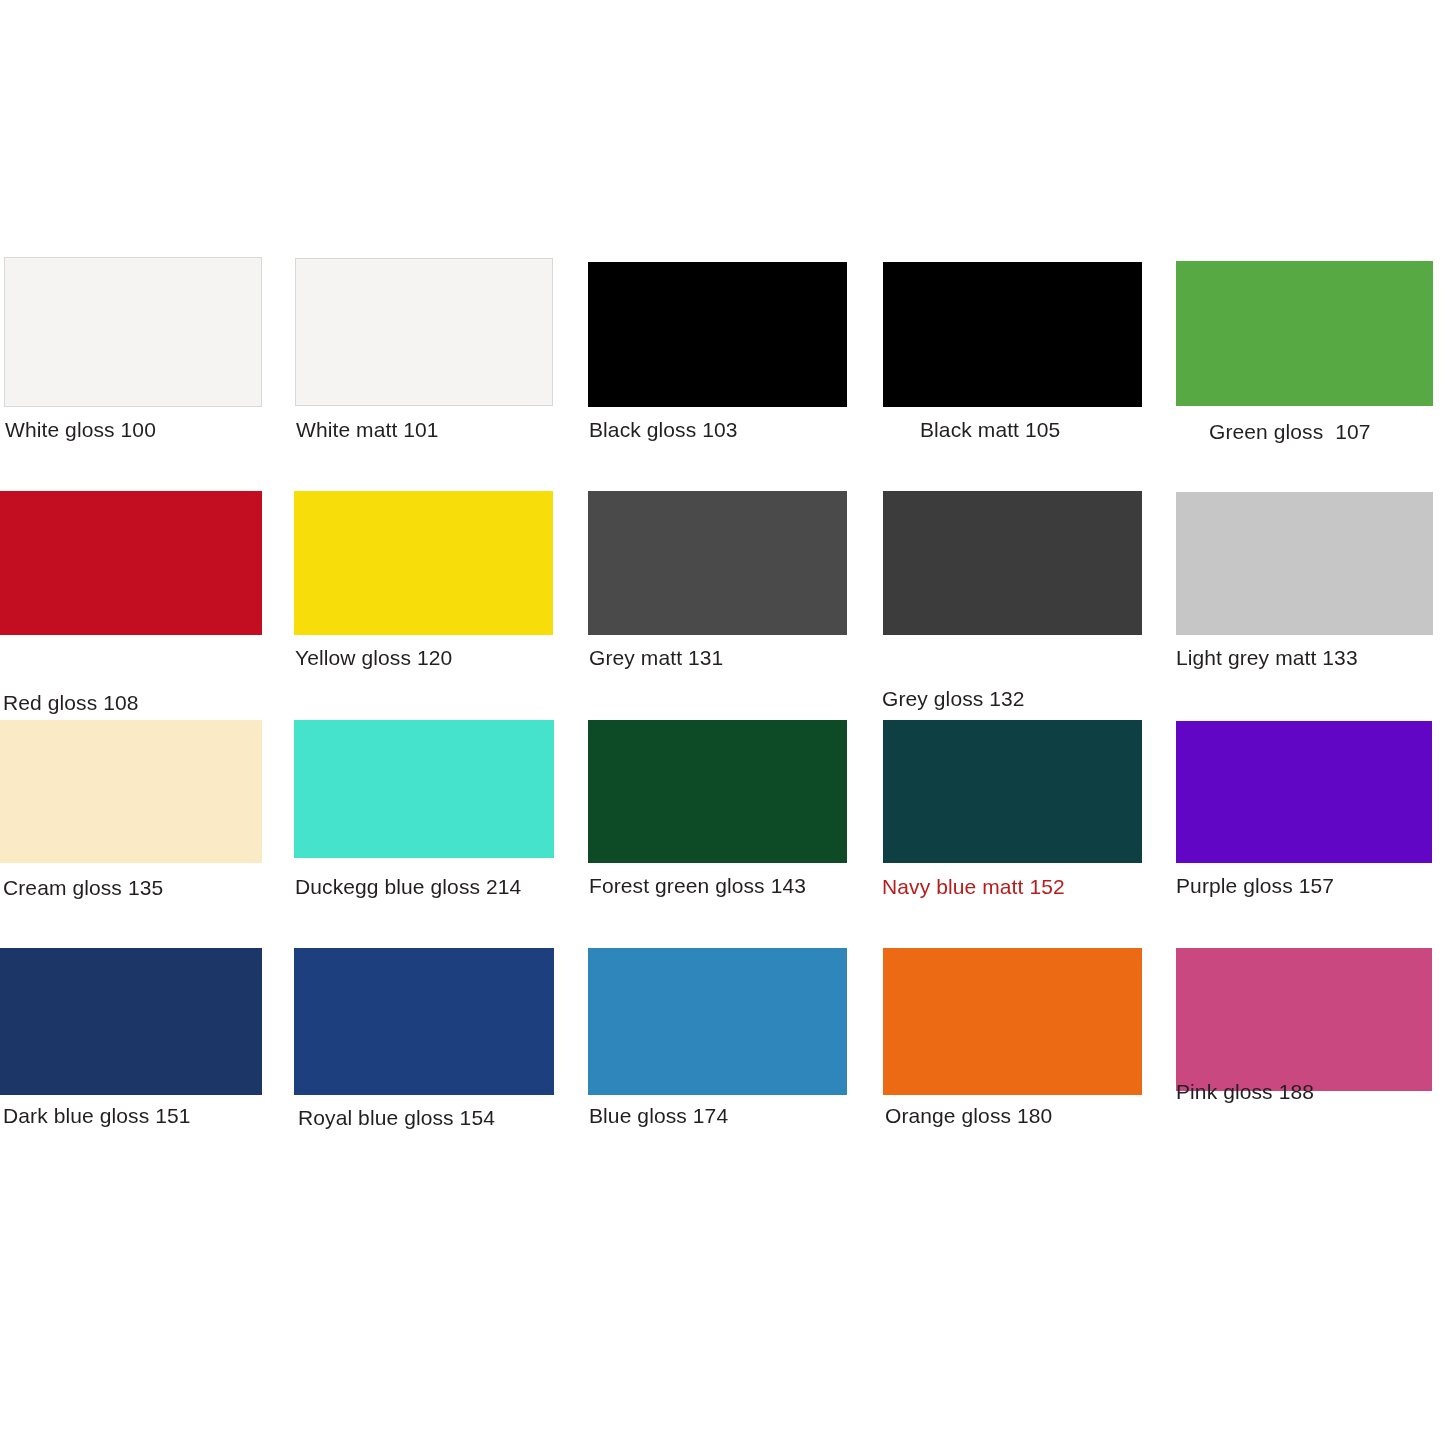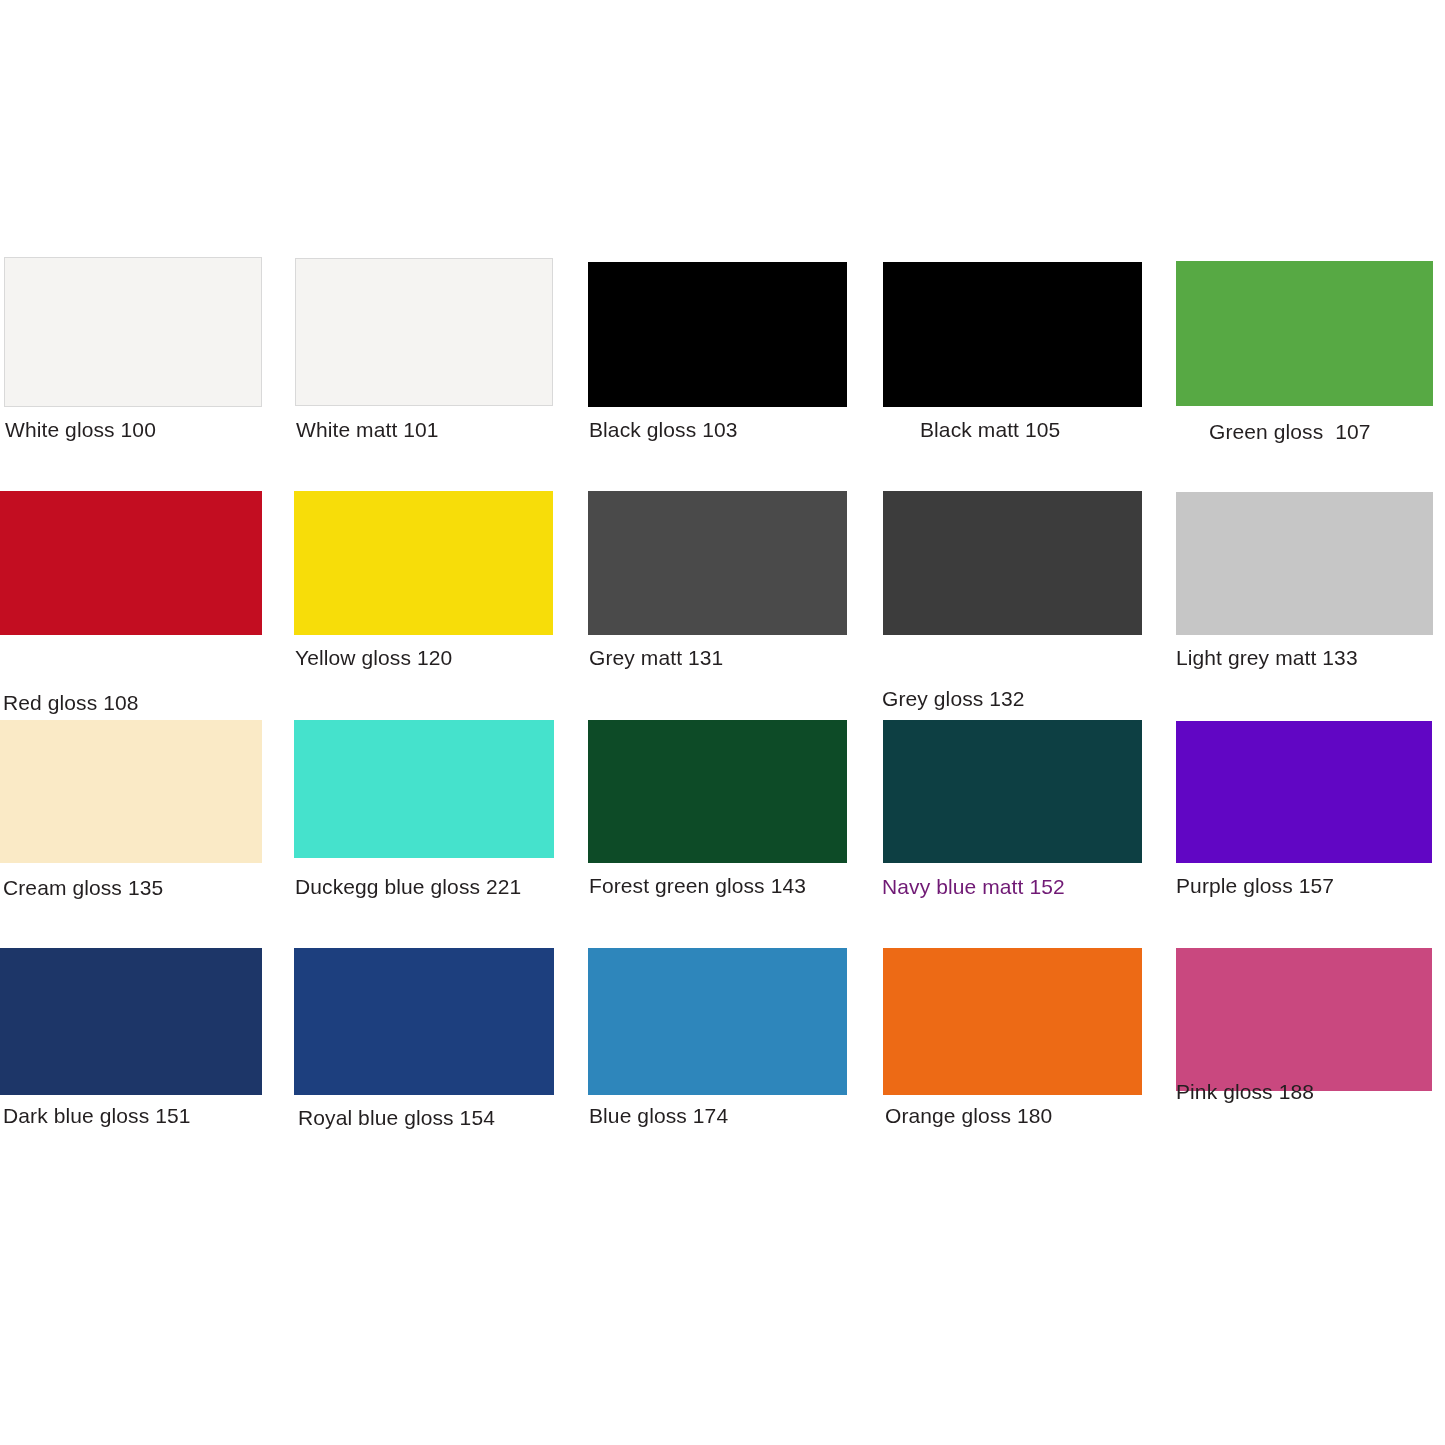--- a/index.html
+++ b/index.html
@@ -96,29 +96,29 @@
     <div class="swatch-cell" style="left: 0px; top: 0px;">
       <div class="swatch-chip" style="left: 1176px; top: 492px; width: 257px; height: 143px; background-color: rgb(198, 198, 198);"></div>
       <div class="swatch-label" style="left: 1176px; top: 646px; color: rgb(35, 31, 32);">Light grey matt 133</div>
     </div>
     <div class="swatch-cell" style="left: 0px; top: 0px;">
       <div class="swatch-chip" style="left: 0px; top: 720px; width: 262px; height: 143px; background-color: rgb(250, 234, 198);"></div>
       <div class="swatch-label" style="left: 3px; top: 876px; color: rgb(35, 31, 32);">Cream gloss 135</div>
     </div>
     <div class="swatch-cell" style="left: 0px; top: 0px;">
       <div class="swatch-chip" style="left: 294px; top: 720px; width: 260px; height: 138px; background-color: rgb(69, 226, 204);"></div>
-      <div class="swatch-label" style="left: 295px; top: 875px; color: rgb(35, 31, 32);">Duckegg blue gloss 221</div>
+      <div class="swatch-label" style="left: 295px; top: 875px; color: rgb(35, 31, 32);">Duckegg blue gloss 214</div>
     </div>
     <div class="swatch-cell" style="left: 0px; top: 0px;">
       <div class="swatch-chip" style="left: 588px; top: 720px; width: 259px; height: 143px; background-color: rgb(13, 75, 39);"></div>
       <div class="swatch-label" style="left: 589px; top: 874px; color: rgb(35, 31, 32);">Forest green gloss 143</div>
     </div>
     <div class="swatch-cell" style="left: 0px; top: 0px;">
       <div class="swatch-chip" style="left: 883px; top: 720px; width: 259px; height: 143px; background-color: rgb(13, 63, 67);"></div>
-      <div class="swatch-label" style="left: 882px; top: 875px; color: #701a75;">Navy blue matt 152</div>
+      <div class="swatch-label" style="left: 882px; top: 875px; color: #b91c1c;">Navy blue matt 152</div>
     </div>
     <div class="swatch-cell" style="left: 0px; top: 0px;">
       <div class="swatch-chip" style="left: 1176px; top: 721px; width: 256px; height: 142px; background-color: rgb(97, 6, 196);"></div>
       <div class="swatch-label" style="left: 1176px; top: 874px; color: rgb(35, 31, 32);">Purple gloss 157</div>
     </div>
     <div class="swatch-cell" style="left: 0px; top: 0px;">
       <div class="swatch-chip" style="left: 0px; top: 948px; width: 262px; height: 147px; background-color: rgb(29, 54, 104);"></div>
       <div class="swatch-label" style="left: 3px; top: 1104px; color: rgb(35, 31, 32);">Dark blue gloss 151</div>
     </div>
     <div class="swatch-cell" style="left: 0px; top: 0px;">

